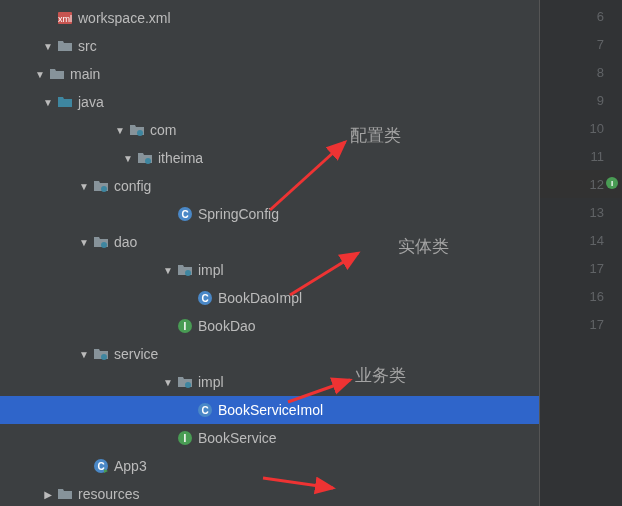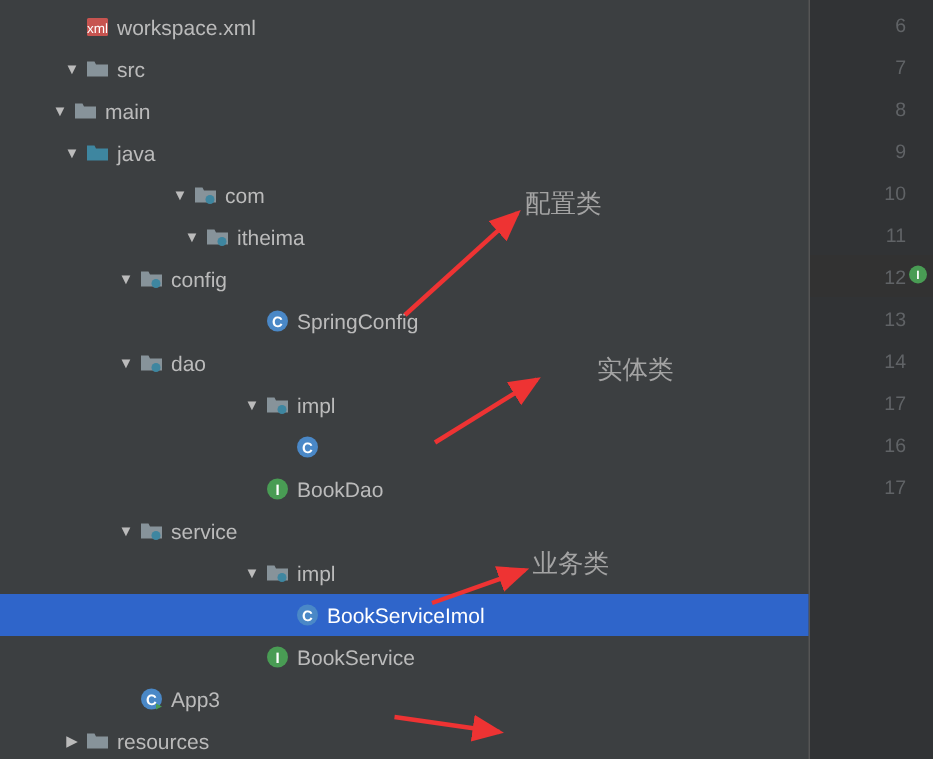--- a/index.html
+++ b/index.html
@@ -217,20 +217,21 @@
           <span class="label">impl</span>
         </div>
         <div class="tree-row indent-8">
           <span class="no-arrow"></span>
           <span class="icon">
             <svg viewBox="0 0 16 16">
               <circle cx="8" cy="8" r="7" fill="#4a88c7"></circle>
               <text x="8" y="12" font-size="10" text-anchor="middle" fill="#fff" font-weight="bold">C</text>
             </svg>
           </span>
+          <span class="label">BookDaoImpl</span>
         </div>
         <div class="tree-row indent-7">
           <span class="no-arrow"></span>
           <span class="icon">
             <svg viewBox="0 0 16 16">
               <circle cx="8" cy="8" r="7" fill="#499c54"></circle>
               <text x="8" y="12" font-size="10" text-anchor="middle" fill="#fff" font-weight="bold">I</text>
             </svg>
           </span>
           <span class="label">BookDao</span>

